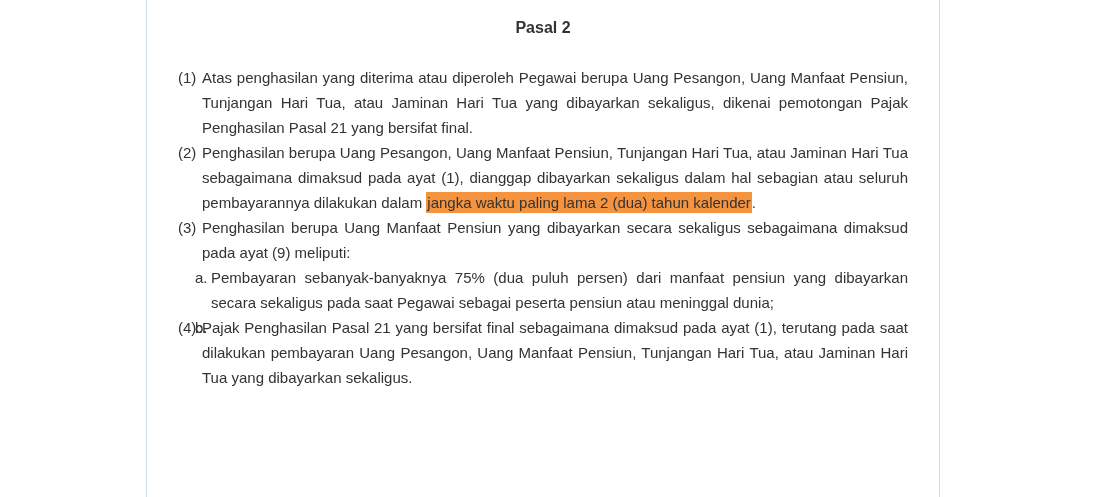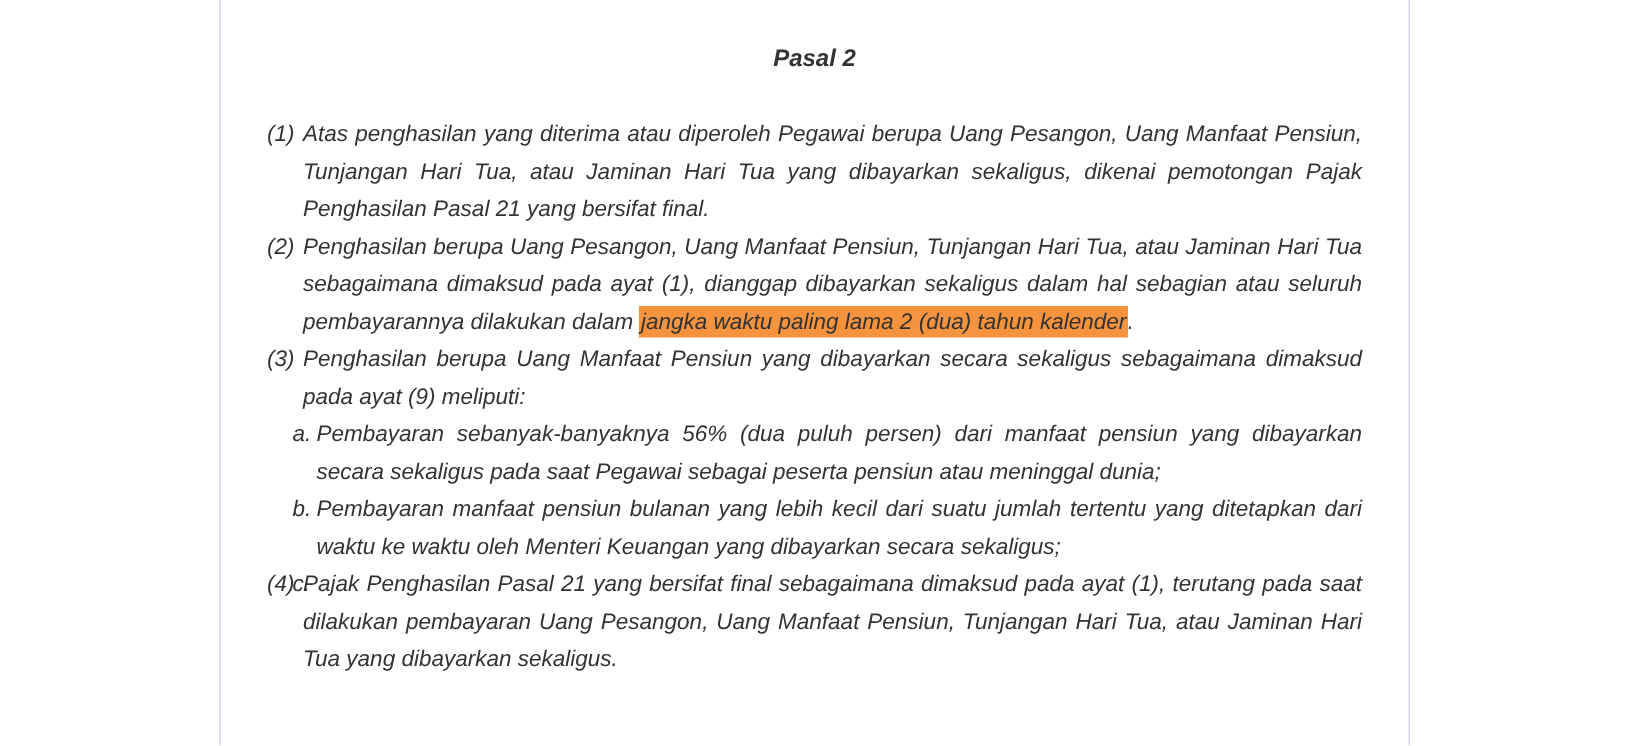--- a/index.html
+++ b/index.html
@@ -20,22 +20,21 @@
   .page {
     position: absolute;
     left: 146px;
     top: 0;
     width: 794px;
     height: 497px;
     box-sizing: border-box;
     border-left: 1px solid var(--page-border, #cfdae6);
     border-right: 1px solid var(--page-border, #cfdae6);
     background: #ffffff;
-    padding: 30px 31px 0 31px;
-    font-style: italic;
+    padding: 18px 31px 0 31px;
   }
   .title {
     margin: 0 0 27px 0;
     text-align: center;
     font-size: 16px;
     font-weight: bold;
     line-height: 20px;
     color: var(--text-color, #333333);
   }
   .para {
@@ -75,19 +74,19 @@
 </head>
 <body>
 
 <div class="viewer">
   <div class="page">
     <div class="title">Pasal 2</div>
     <div id="paragraphs">
         <div class="para"><span class="marker">(1)</span><span>Atas penghasilan yang diterima atau diperoleh Pegawai berupa Uang Pesangon, Uang Manfaat Pensiun, Tunjangan Hari Tua, atau Jaminan Hari Tua yang dibayarkan sekaligus, dikenai pemotongan Pajak Penghasilan Pasal 21 yang bersifat final.</span></div>
         <div class="para"><span class="marker">(2)</span><span>Penghasilan berupa Uang Pesangon, Uang Manfaat Pensiun, Tunjangan Hari Tua, atau Jaminan Hari Tua sebagaimana dimaksud pada ayat (1), dianggap dibayarkan sekaligus dalam hal sebagian atau seluruh pembayarannya dilakukan dalam </span><span class="hl">jangka waktu paling lama 2 (dua) tahun kalender</span><span>.</span></div>
         <div class="para"><span class="marker">(3)</span><span>Penghasilan berupa Uang Manfaat Pensiun yang dibayarkan secara sekaligus sebagaimana dimaksud pada ayat (9) meliputi:</span></div>
-        <div class="sub"><span class="marker">a.</span><span>Pembayaran sebanyak-banyaknya 56% (dua puluh persen) dari manfaat pensiun yang dibayarkan secara sekaligus pada saat Pegawai sebagai peserta pensiun atau meninggal dunia;</span></div>
-        <div class="sub"><span class="marker">b.</span><span>Pembayaran manfaat pensiun bulanan yang lebih kecil dari suatu jumlah tertentu yang ditetapkan dari waktu ke waktu oleh Menteri Keuangan yang dibayarkan secara sekaligus;</span></div>
+        <div class="sub"><span class="marker">a.</span><span>Pembayaran sebanyak-banyaknya 75% (dua puluh persen) dari manfaat pensiun yang dibayarkan secara sekaligus pada saat Pegawai sebagai peserta pensiun atau meninggal dunia;</span></div>
+        <div class="sub"><span class="marker">b.</span></div>
         <div class="sub"><span class="marker">c.</span></div>
         <div class="para"><span class="marker">(4)</span><span>Pajak Penghasilan Pasal 21 yang bersifat final sebagaimana dimaksud pada ayat (1), terutang pada saat dilakukan pembayaran Uang Pesangon, Uang Manfaat Pensiun, Tunjangan Hari Tua, atau Jaminan Hari Tua yang dibayarkan sekaligus.</span></div>
       </div>
   </div>
 </div>
 
 </body></html>

